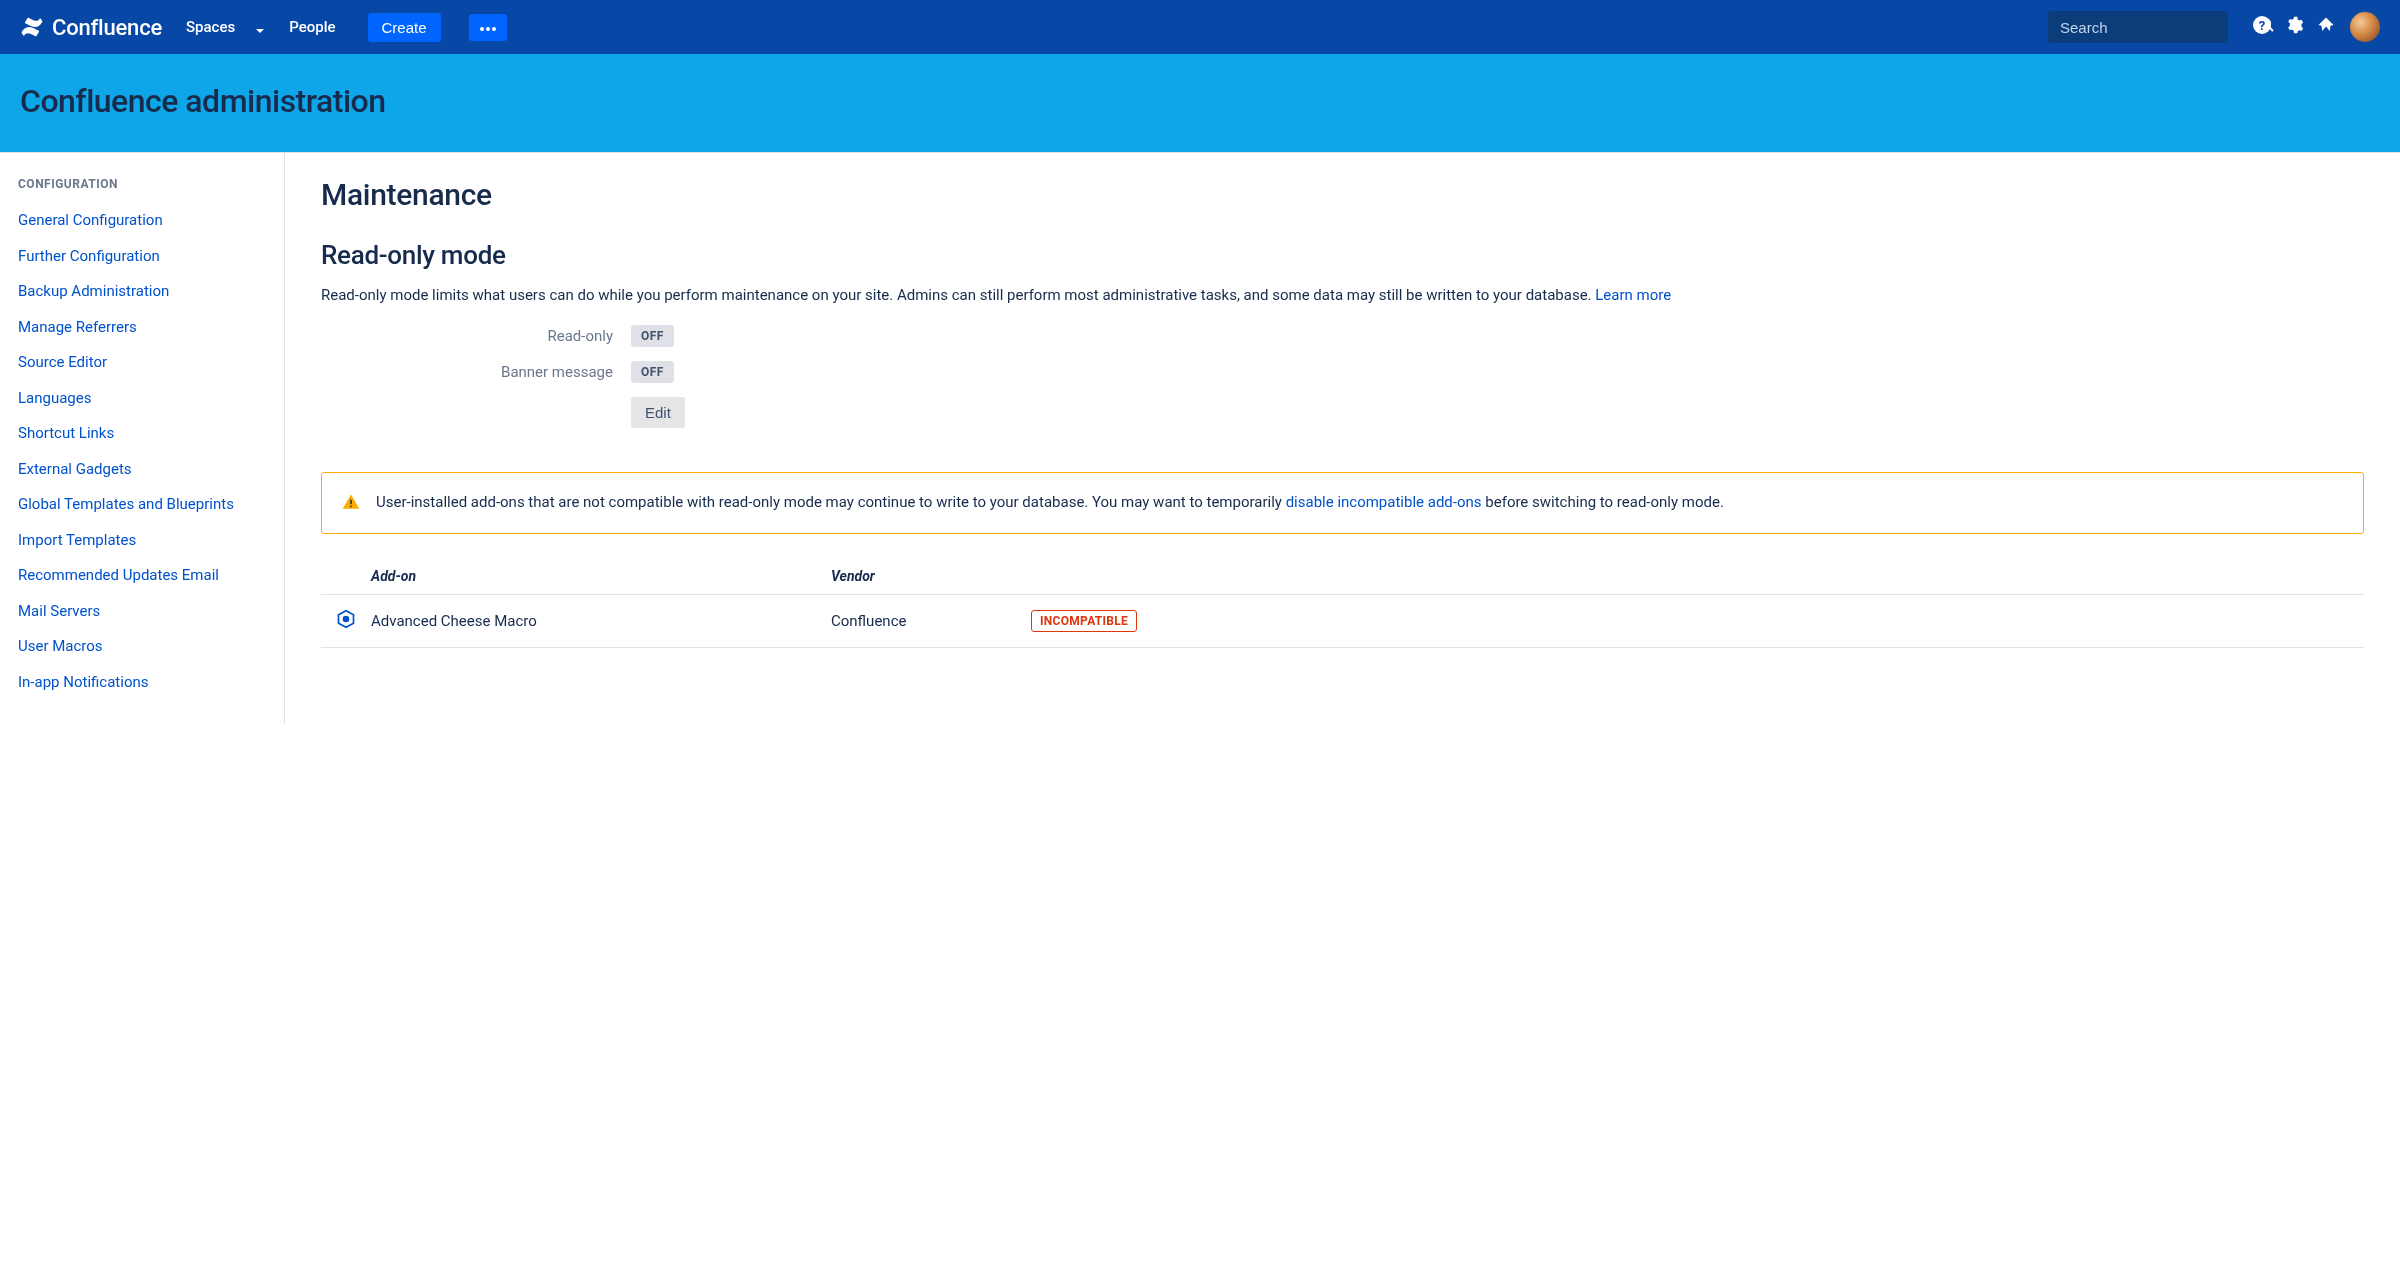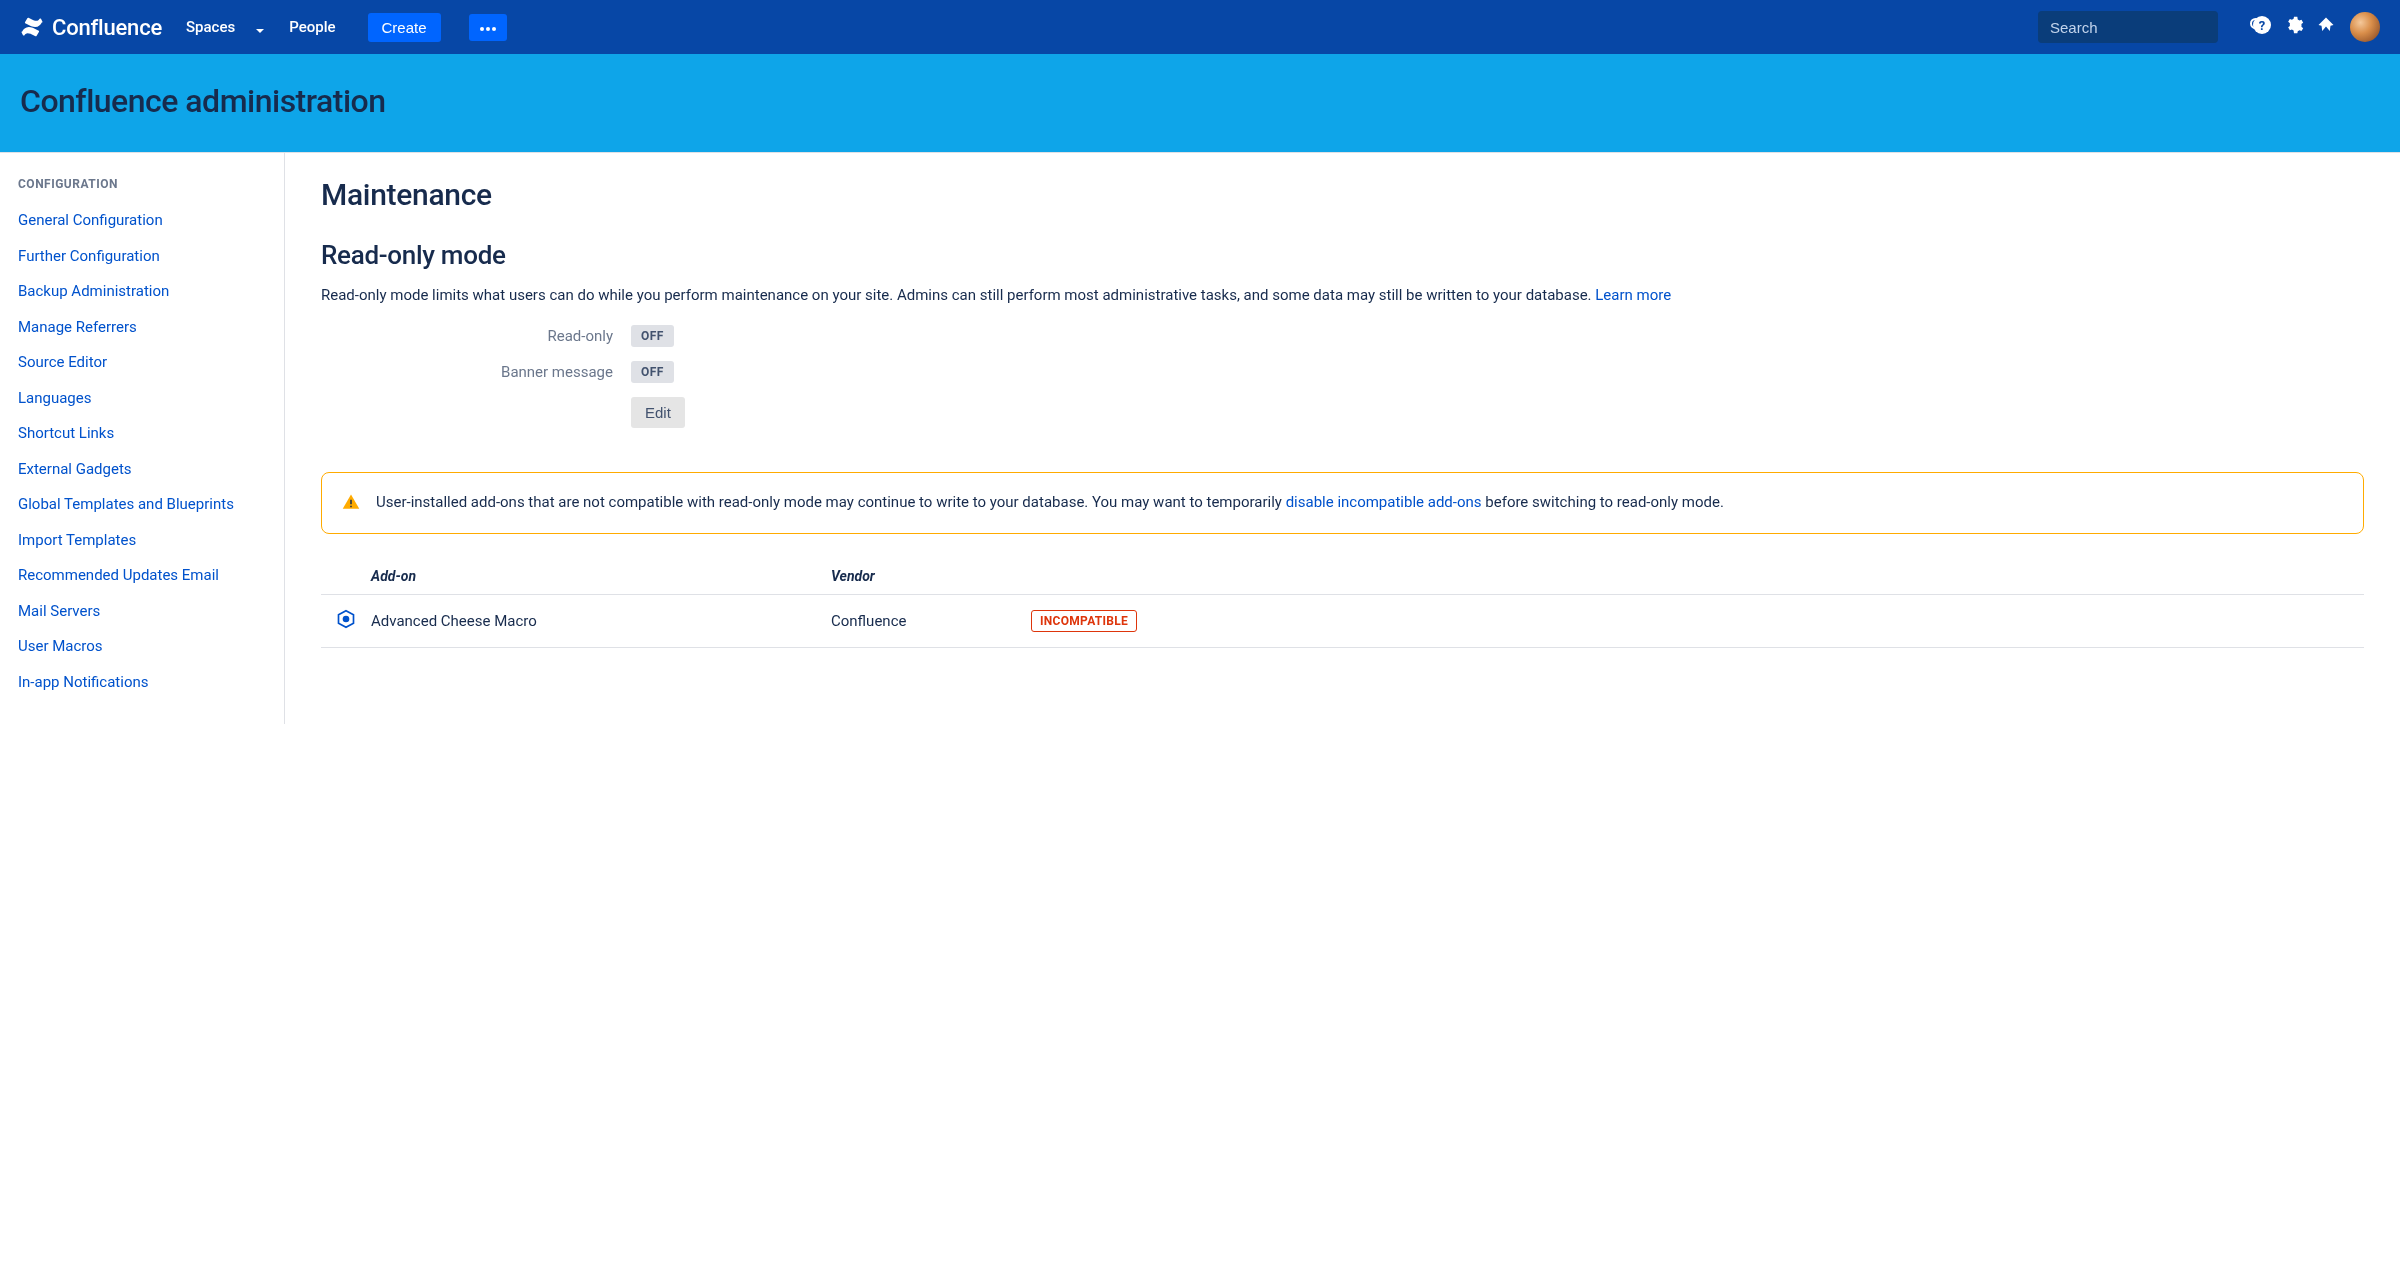--- a/index.html
+++ b/index.html
@@ -10,21 +10,21 @@
 .topnav { background: #0747A6; height: 54px; display: flex; align-items: center; padding: 0 20px; color: #fff; }
 .logo-area { display: flex; align-items: center; gap: 8px; margin-right: 24px; }
 .logo-icon { width: 24px; height: 24px; }
 .logo-text { font-size: 22px; font-weight: 500; letter-spacing: -0.2px; }
 .nav-items { display: flex; align-items: center; gap: 24px; }
 .nav-item { font-size: 15px; font-weight: 500; display: flex; align-items: center; gap: 20px; cursor: pointer; justify-content: space-between; }
 .nav-item .chev { width: 10px; height: 10px; }
 .btn-create { background: #0065FF; color: #fff; padding: 6px 14px; border-radius: 3px; font-size: 15px; font-weight: 500; cursor: pointer; border: none; margin-left: 8px; }
 .btn-more { background: #0065FF; color: #fff; padding: 6px 10px; border-radius: 3px; cursor: pointer; border: none; margin-left: 4px; display: flex; align-items: center; justify-content: center; }
 .spacer { flex: 1; }
-.search-box { background: #0a3d7a; border-radius: 4px; display: flex; align-items: center; padding: 6px 12px; width: 180px; margin-right: 28px; }
+.search-box { background: #0a3d7a; border-radius: 4px; display: flex; align-items: center; padding: 6px 12px; width: 180px; margin-right: 18px; }
 .search-box input { background: transparent; border: none; outline: none; color: #fff; font-size: 15px; flex: 1; }
 .search-box input::placeholder { color: #c2d4ec; }
 .icon-btn { width: 32px; height: 32px; display: flex; align-items: center; justify-content: center; cursor: pointer; color: #fff; }
 .avatar { width: 30px; height: 30px; border-radius: 50%; background: radial-gradient(circle at 35% 35%, #f4c89a 0%, #d98e4a 40%, #7a3e1e 100%); margin-left: 8px; cursor: pointer; }
 
 
 .page-header { background: #0ea5e9; padding: 28px 20px 32px; border-bottom: 1px solid #DFE1E6; }
 .page-title { font-size: 32px; font-weight: 500; color: #172B4D; letter-spacing: -0.5px; }
 
 
@@ -42,21 +42,21 @@
 .section-desc { font-size: 15px; color: #172B4D; line-height: 1.5; margin-bottom: 18px; }
 .section-desc a { color: #0052CC; text-decoration: none; }
 
 .form-row { display: flex; align-items: center; margin-bottom: 14px; }
 .form-label { width: 310px; text-align: right; padding-right: 18px; font-size: 15px; color: #6B778C; }
 .toggle-off { background: #DFE1E6; color: #42526E; font-size: 12px; font-weight: 700; padding: 4px 10px; border-radius: 3px; letter-spacing: 0.5px; }
 .btn-edit { background: #e5e5e5; border: none; padding: 7px 14px; border-radius: 3px; font-size: 15px; color: #42526E; cursor: pointer; margin-left: 310px; }
 
 .section-gap { margin-top: 44px; }
 
-.warning-box { border: 1px solid #FFAB00; border-radius: 8px; padding: 18px 20px; display: flex; gap: 16px; margin-bottom: 24px; margin-top: 33px; }
+.warning-box { border: 1px solid #FFAB00; border-radius: 3px; padding: 18px 20px; display: flex; gap: 16px; margin-bottom: 24px; margin-top: 33px; }
 .warn-icon { flex-shrink: 0; margin-top: 2px; }
 .warning-text { font-size: 15px; line-height: 1.55; color: #172B4D; }
 .warning-text a { color: #0052CC; text-decoration: none; }
 
 .addon-table { width: 100%; }
 .addon-head { display: flex; padding: 10px 0 10px 50px; border-bottom: 1px solid #DFE1E6; }
 .addon-head .col { font-size: 14px; font-weight: 700; color: #172B4D; font-style: italic; }
 .addon-row { display: flex; align-items: center; padding: 14px 0; border-bottom: 1px solid #DFE1E6; }
 .addon-icon-cell { width: 50px; display: flex; justify-content: center; }
 .col-addon { flex: 0 0 460px; font-size: 15px; }

